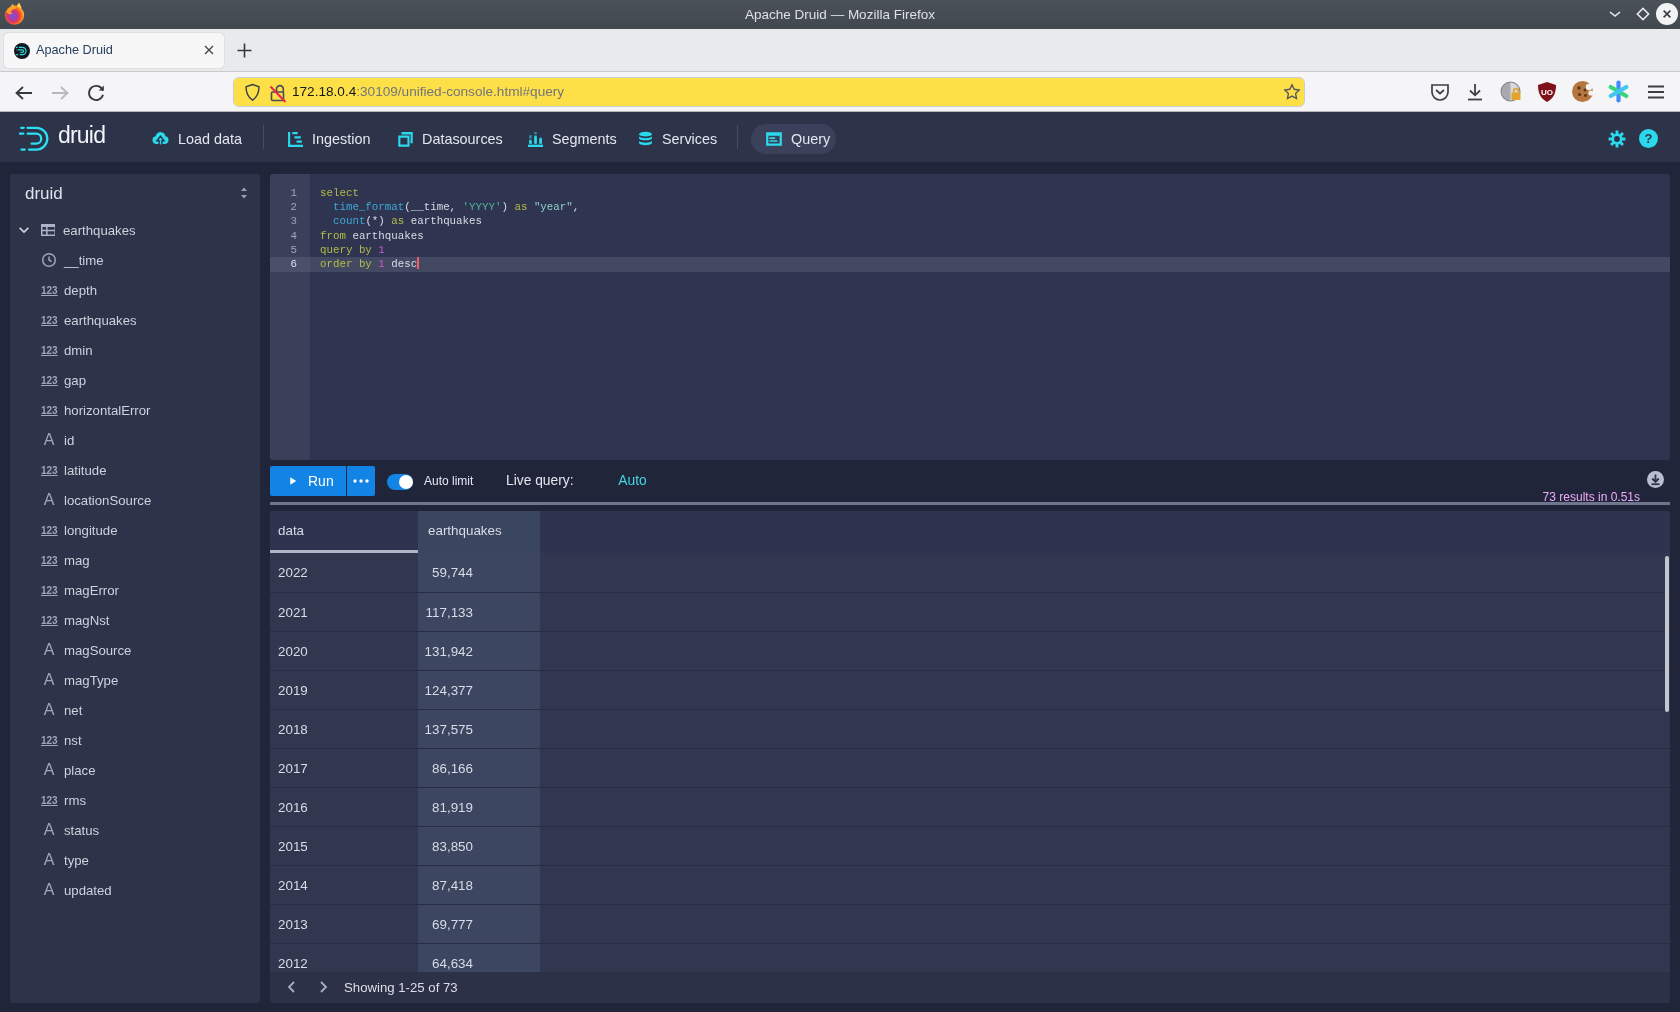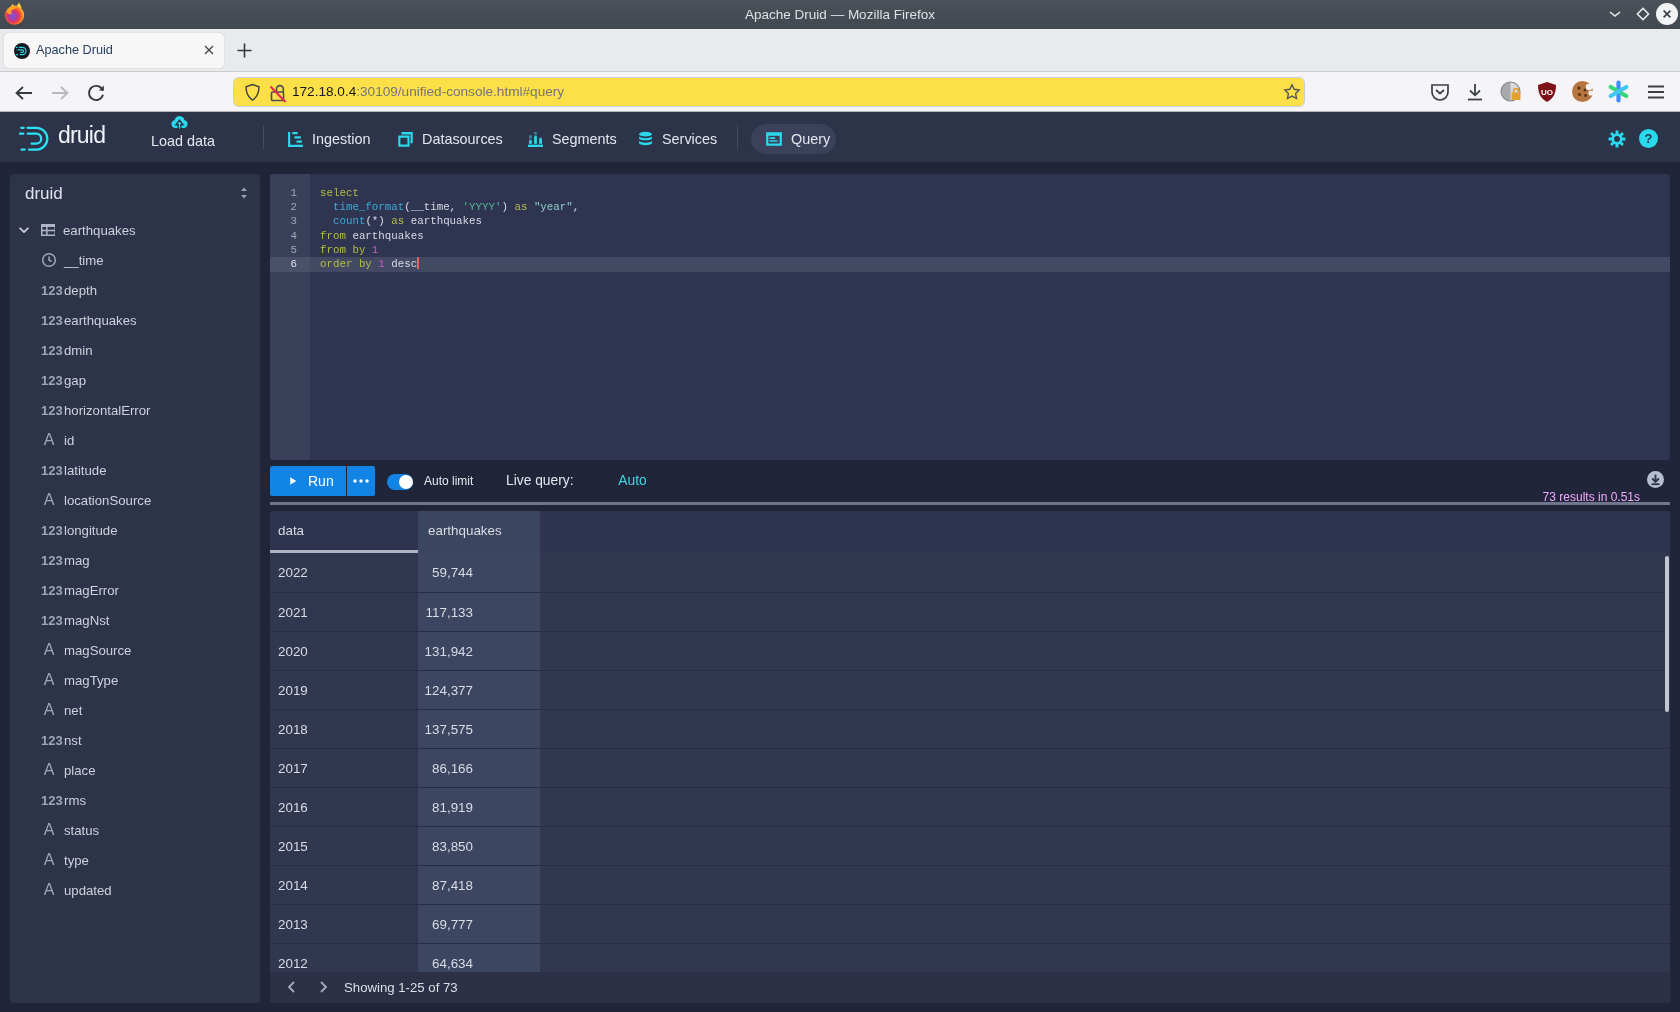--- a/index.html
+++ b/index.html
@@ -37,21 +37,21 @@
 .navitem svg { margin-right:8px; }
 .vsep { top:13px; width:1px; height:24px; background:#464c63; }
 #querypill { left:751px; top:12px; width:85px; height:30px; background:#3b415a; border-radius:15px; }
 
 
 #sidebar { left:10px; top:174px; width:250px; height:829px; background:#2d3349; border-radius:3px; }
 #sbtitle { left:15px; top:5px; width:220px; height:30px; color:#dfe2ec; font-size:17px; line-height:30px; }
 #sbsort { left:227px; top:12px; width:14px; height:14px; color:#9aa1b4; }
 .trow { left:0; height:30px; display:flex; align-items:center; color:#ced2de; font-size:13.2px; }
 .trow .ic { width:16px; height:16px; margin-right:7px; color:#9fa6ba; flex:none; }
-.num123 { font-size:13px; font-weight:bold; color:#9fa6ba; letter-spacing:0; width:16px; text-align:center; margin-right:7px; flex:none; }
+.num123 { font-size:10px; font-weight:bold; color:#9fa6ba; letter-spacing:0; width:16px; text-align:center; margin-right:7px; flex:none;text-decoration:underline; }
 .letterA { font-size:16px; color:#9fa6ba; width:16px; text-align:center; margin-right:7px; flex:none; }
 
 
 #editor { left:270px; top:174px; width:1400px; height:286px; background:#2f3550; border-radius:3px; overflow:hidden; }
 #gutter { left:0; top:0; width:40px; height:286px; background:#3a4059; }
 #activeline { left:0; top:83px; width:1400px; height:15px; background:#434963; }
 #activegut { left:0; top:83px; width:40px; height:15px; background:#4a5069; }
 .codeline { left:0; height:14.2px; line-height:14.2px; font-family:"Liberation Mono",monospace; font-size:10.8px; white-space:pre; }
 .gutnum { left:0; width:27px; text-align:right; color:#a0a5b6; }
 .code { left:50px; color:#d8dbe6; }
@@ -220,21 +220,21 @@
   <svg class="abs" style="left:19px; top:14px;" width="36" height="25" viewBox="0 0 36 25">
     <g fill="none" stroke="#2be0f2" stroke-width="2.3" stroke-linecap="round">
       <path d="M8.5 1.8h8.9a10.9 10.9 0 0 1 0 21.8H10"></path>
       <path d="M8.7 7.7h8.5a5 5 0 0 1 0 10h-4.6"></path>
       <path d="M2.2 1.8h2.5M0.8 7.7h3.5M2.5 23.6h3.2"></path>
     </g>
   </svg>
   <div class="abs" style="left:58px; top:10px; width:80px; height:30px; color:#f2f4f9; font-size:23px; font-style:normal; font-weight:normal; letter-spacing:-0.8px;">druid</div>
   <div class="abs vsep" style="left:263px;"></div>
   <div class="abs vsep" style="left:737px;"></div>
-  <div class="abs navitem" style="left:151px;flex-direction:column;">
+  <div class="abs navitem" style="left:151px;">
     <svg width="19" height="19" viewBox="0 0 19 19">
         <path fill="#2bd9ec" d="M9.5 2.2a5.1 5.1 0 0 1 5 4.1 3.9 3.9 0 0 1-1 7.7h-8a3.9 3.9 0 0 1-1-7.7 5.1 5.1 0 0 1 6-4.1z"></path>
         <path d="M9.5 6.2l3.6 4.6h-2.2v4.4H8.1v-4.4H5.9z" fill="#2bd9ec" stroke="#2d3349" stroke-width="1.4"></path>
       </svg>
     <span>Load data</span>
   </div>
   <div class="abs navitem" style="left:287px;">
     <svg width="17" height="17" viewBox="0 0 16 16" fill="#2bd9ec">
         <path d="M1 1h2v12h12v2H1zM5 1h5v2H5zM7 5h6v2H7zM9 9h5v2H9z"></path>
       </svg>
@@ -393,21 +393,21 @@
   <div id="codelines">
       <div class="codeline gutnum abs" style="top:12px">1</div>
       <div class="codeline code abs" style="top:12px"><span class="kw">select</span></div>
       <div class="codeline gutnum abs" style="top:26.2px">2</div>
       <div class="codeline code abs" style="top:26.2px">  <span class="fn">time_format</span>(__time, <span class="str">'YYYY'</span>) <span class="kw">as</span> <span class="qid">"year"</span>,</div>
       <div class="codeline gutnum abs" style="top:40.4px">3</div>
       <div class="codeline code abs" style="top:40.4px">  <span class="fn">count</span>(*) <span class="kw">as</span> earthquakes</div>
       <div class="codeline gutnum abs" style="top:54.599999999999994px">4</div>
       <div class="codeline code abs" style="top:54.599999999999994px"><span class="kw">from</span> earthquakes</div>
       <div class="codeline gutnum abs" style="top:68.8px">5</div>
-      <div class="codeline code abs" style="top:68.8px"><span class="kw">from by</span> <span class="numlit">1</span></div>
+      <div class="codeline code abs" style="top:68.8px"><span class="kw">query by</span> <span class="numlit">1</span></div>
       <div class="codeline gutnum abs" style="top:83px;color:#dde0ec">6</div>
       <div class="codeline code abs" style="top:83px"><span class="kw">order by</span> <span class="numlit">1</span> desc<span class="cursor"></span></div>
     </div>
 </div>
 
 <div id="runbtn" class="abs">
   <svg style="position:absolute; left:18px; top:10px;" width="9" height="10" viewBox="0 0 12 12">
       <path d="M3 1v10L11 6z" fill="#fff"></path>
     </svg>
   <span>Run</span>

